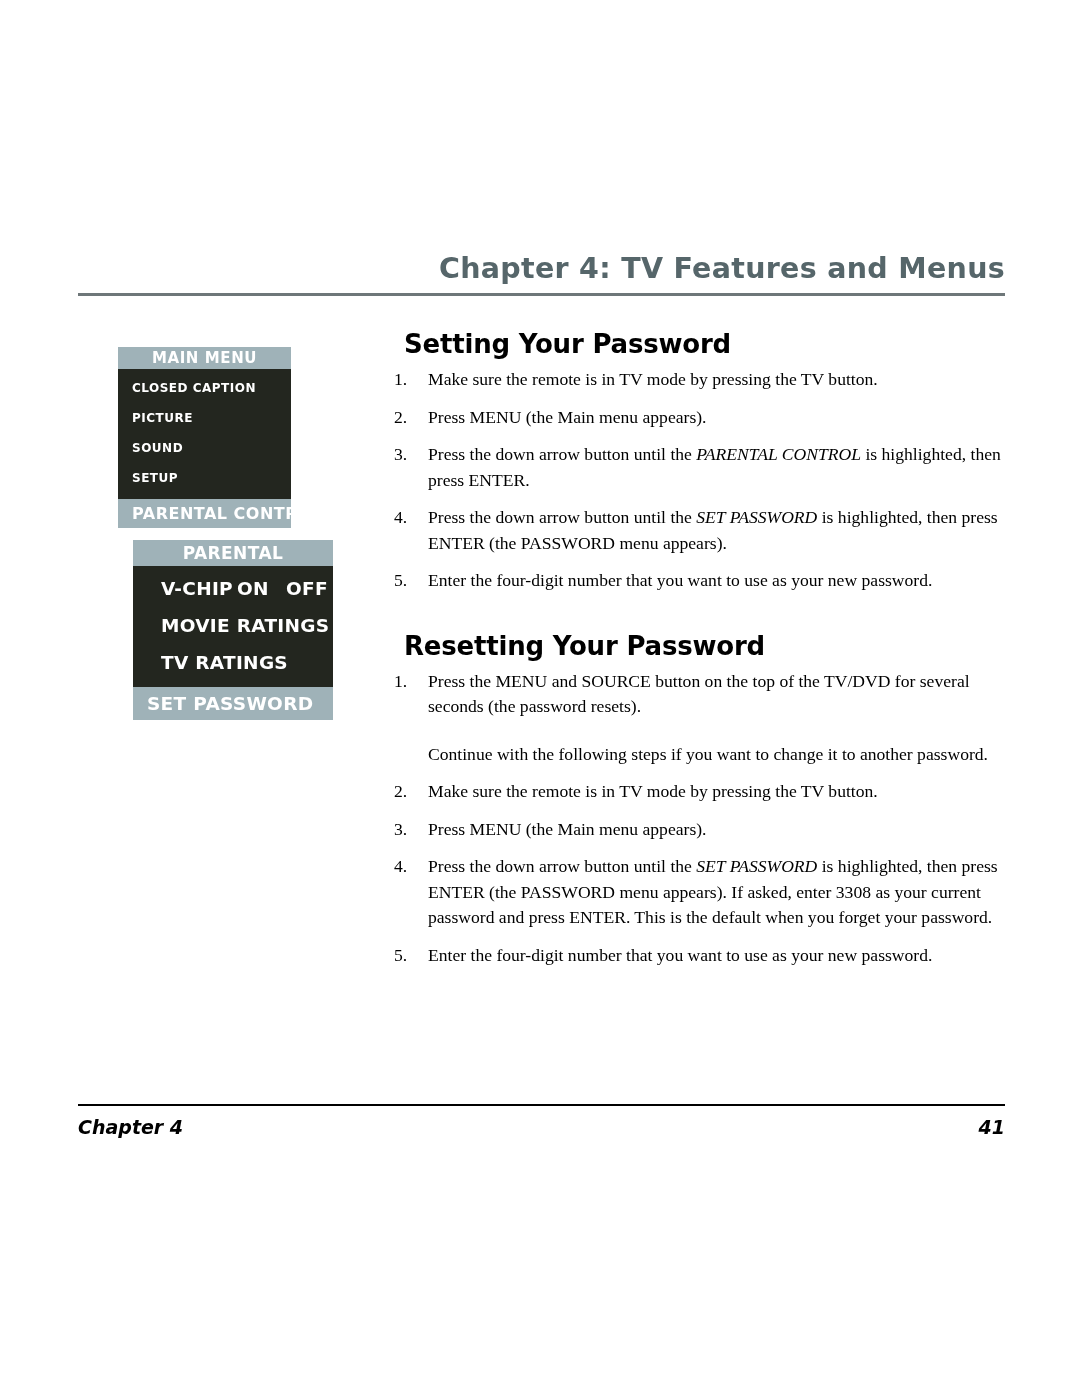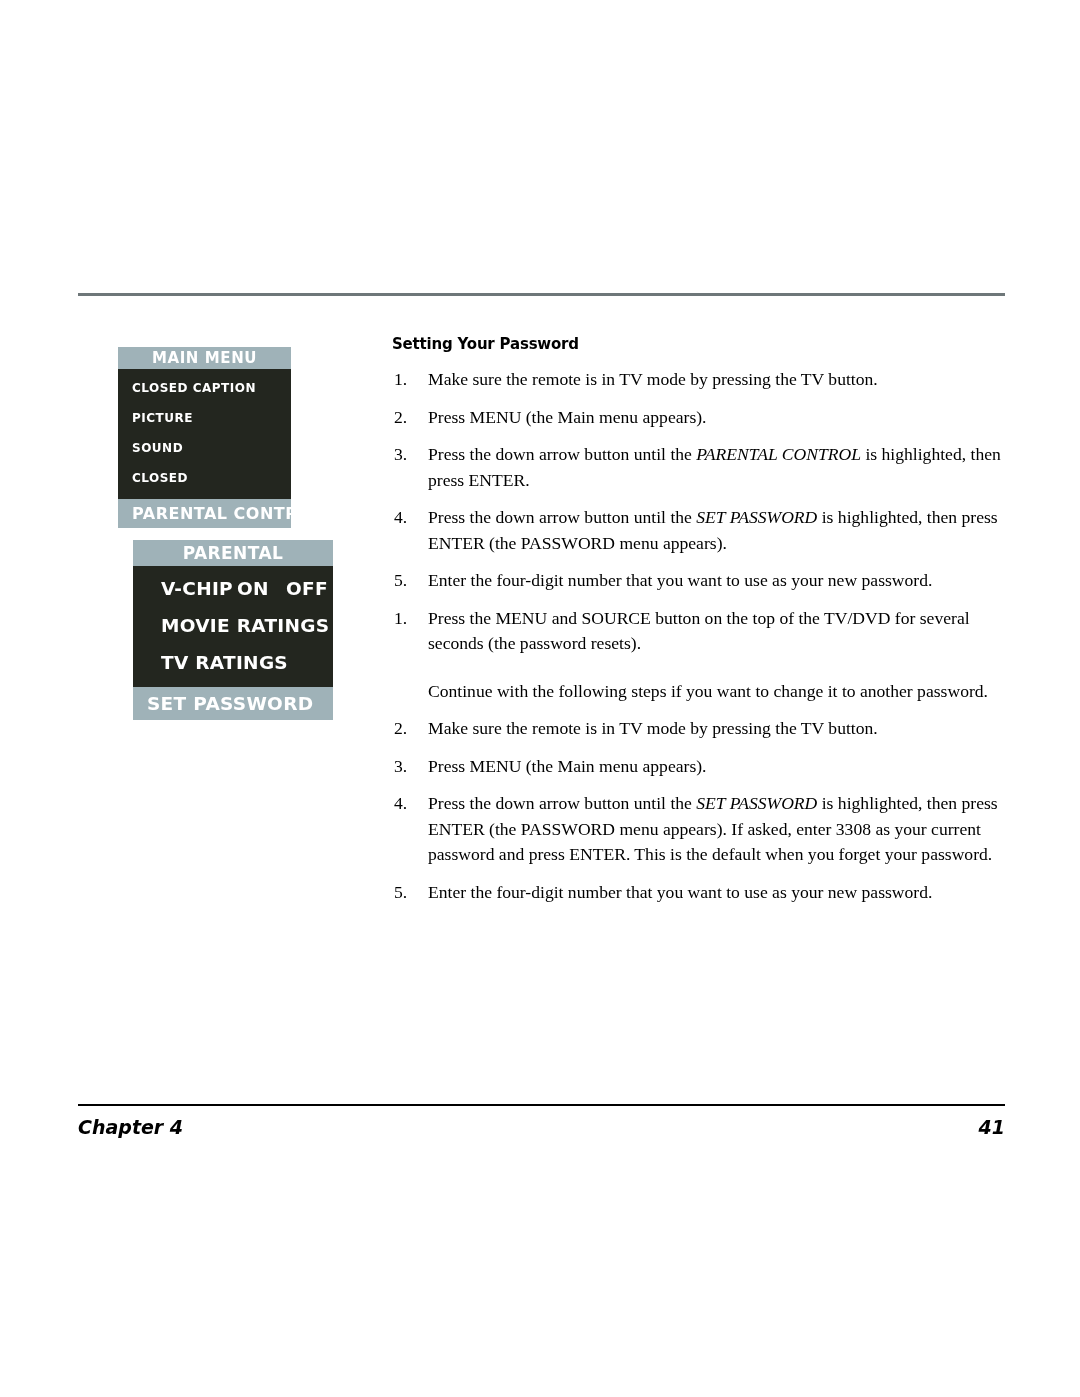--- a/index.html
+++ b/index.html
@@ -115,23 +115,23 @@
   
   #content {
     position: absolute;
     left: 392px;
     top: 330px;
     width: 614px;
   }
   .section-heading {
     font-family: "DejaVu Sans", sans-serif;
     font-weight: bold;
-    font-size: 15px;
+    font-size: 26px;
     color: #000000;
-    margin: 0 0 9px 0;
+    margin: 0 0 9px 12px;
     line-height: 28px;
     letter-spacing: -0.2px;
   }
   #heading-resetting { margin-top: 38px; }
   .para {
     font-family: "Liberation Serif", serif;
     font-size: 17.6px;
     line-height: 25.5px;
     margin: 0 0 14px 0;
     text-align: left;
@@ -188,30 +188,31 @@
     font-size: 19px;
     color: #000000;
   }
   #footer-left { left: 0; }
   #footer-right { right: 0; }
 </style>
 </head>
 <body>
 
 <div id="page-header">
+  <div id="chapter-title">Chapter 4: TV Features and Menus</div>
   <div id="header-rule"></div>
 </div>
 
 <div class="tvmenu" id="tvmenu-main">
   <div class="menu-title">MAIN MENU</div>
   <div class="menu-body">
     <div class="menu-row">CLOSED CAPTION</div>
     <div class="menu-row">PICTURE</div>
     <div class="menu-row">SOUND</div>
-    <div class="menu-row">CLOSED</div>
+    <div class="menu-row">SETUP</div>
   </div>
   <div class="footer-row">PARENTAL CONTROL</div>
 </div>
 
 <div class="tvmenu" id="tvmenu-parental">
   <div class="menu-title">PARENTAL CONTROL</div>
   <div class="menu-body">
     <div class="menu-row">
       <span>V-CHIP</span>
       <span class="opt opt-on">ON</span>
@@ -239,20 +240,21 @@
       <span class="num">3.</span><span>Press the down arrow button until the </span><em>PARENTAL CONTROL</em><span> is highlighted, then press ENTER.</span>
     </li>
     <li>
       <span class="num">4.</span><span>Press the down arrow button until the </span><em>SET PASSWORD</em><span> is highlighted, then press ENTER (the PASSWORD menu appears).</span>
     </li>
     <li>
       <span class="num">5.</span><span>Enter the four-digit number that you want to use as your new password.</span>
     </li>
   </ol>
 
+  <h2 class="section-heading" id="heading-resetting">Resetting Your Password</h2>
 
 
   <ol class="steps">
     <li>
       <span class="num">1.</span><span>Press the MENU and SOURCE button on the top of the TV/DVD for several seconds (the password resets).</span>
       <div class="substep">Continue with the following steps if you want to change it to another password.</div>
     </li>
     <li>
       <span class="num">2.</span><span>Make sure the remote is in TV mode by pressing the TV button.</span>
     </li>

